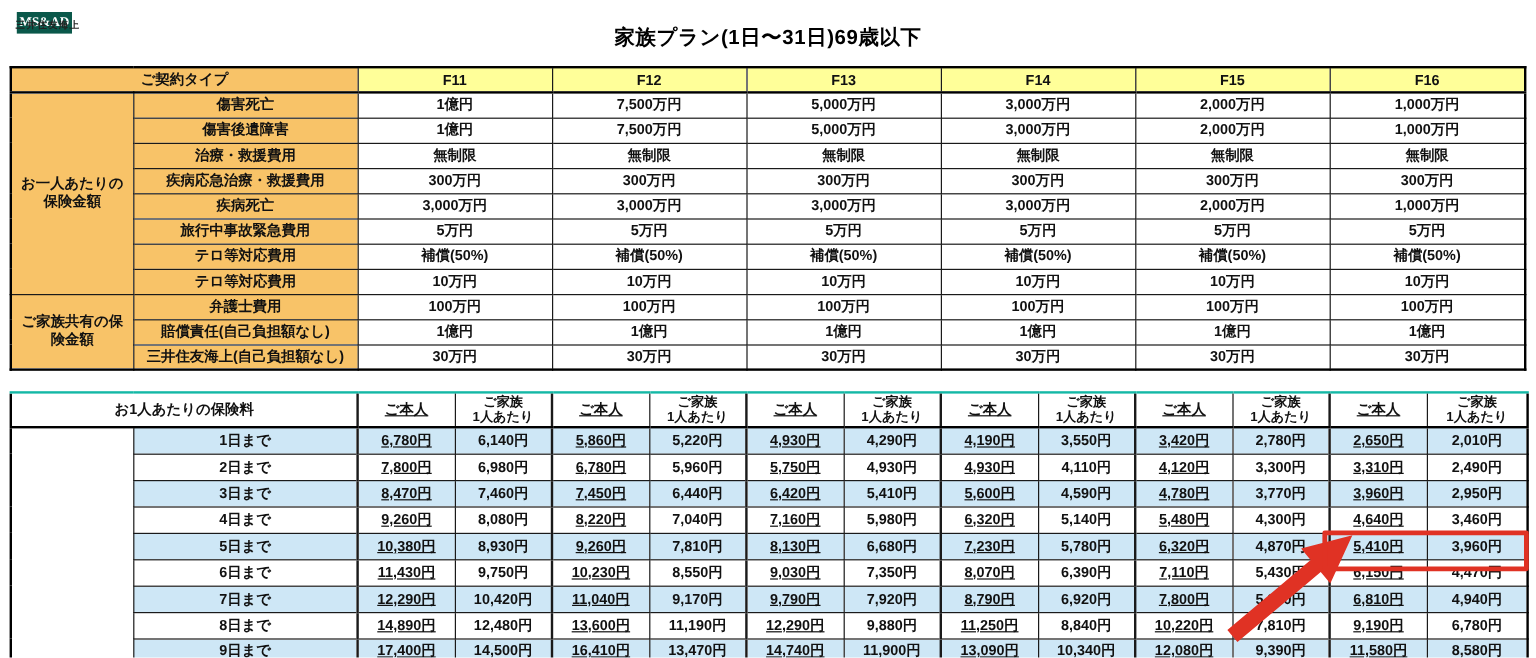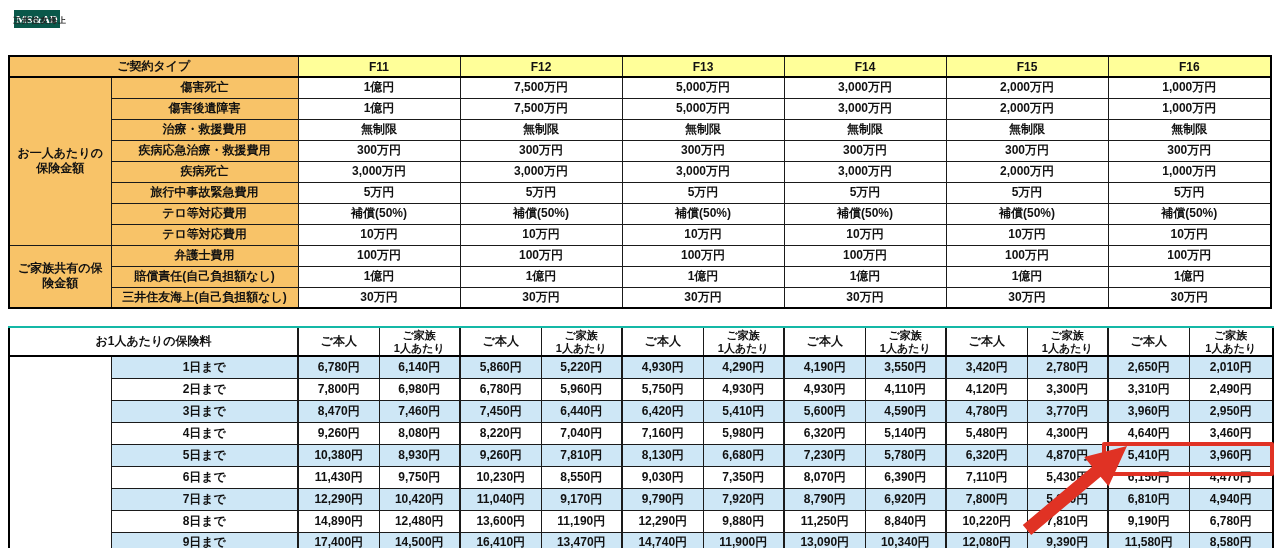--- a/index.html
+++ b/index.html
@@ -43,40 +43,41 @@
   .orange{background:var(--orange);font-weight:bold;}
   .yellow{background:var(--yellow);font-weight:bold;}
   .grp{white-space:normal;line-height:1.25;font-weight:bold;border-right:1.5px solid var(--line);}
   .rowlbl{font-weight:bold;border-right:1.5px solid var(--line);}
   .val{font-weight:600;border-left:1.5px solid var(--line);}
   .hdr-row td{border-bottom:2px solid #000;height:20px;}
 
   #premium-table .phdr td{border-top:2px solid #14b8a6;border-bottom:2px solid #000;height:29px;font-weight:bold;text-align:center;}
   #premium-table td.sub2{line-height:1.1;font-size:11px;padding:1px 0;}
   #premium-table td.pv{font-weight:600;height:22px;}
-  #premium-table td.gL{border-left:2px solid var(--line);}
+  #premium-table td.gL{border-left:2px solid var(--line);text-decoration:underline;}
   #premium-table td.day{font-weight:bold;border-left:1.5px solid var(--line);border-right:2px solid var(--line);height:22px;text-align:center;}
   #premium-table td.spacer{background:#fff;border-right:0;}
   tr.blue td.day, tr.blue td.pv{background:var(--blue);}
 
   
   .hl-box{
     position:absolute;left:1102px;top:442px;width:172px;height:34px;
     border:4px solid var(--red);border-radius:2px;z-index:6;background:transparent;
   }
   .arrow-svg{position:absolute;left:0;top:0;width:1280px;height:548px;z-index:5;pointer-events:none;}
 </style>
 </head>
 <body>
 
 <div class="page">
 
   <div class="logo-box">MS&amp;AD</div>
   <div class="logo-company">三井住友海上</div>
 
+  <div class="title">家族プラン(1日〜31日)69歳以下</div>
 
   <table id="benefits-table">
     <colgroup>
       <col style="width:102px">
         <col style="width:187px">
       <col style="width:162px">
         <col style="width:162px">
         <col style="width:162px">
       <col style="width:162px">
         <col style="width:162px">

